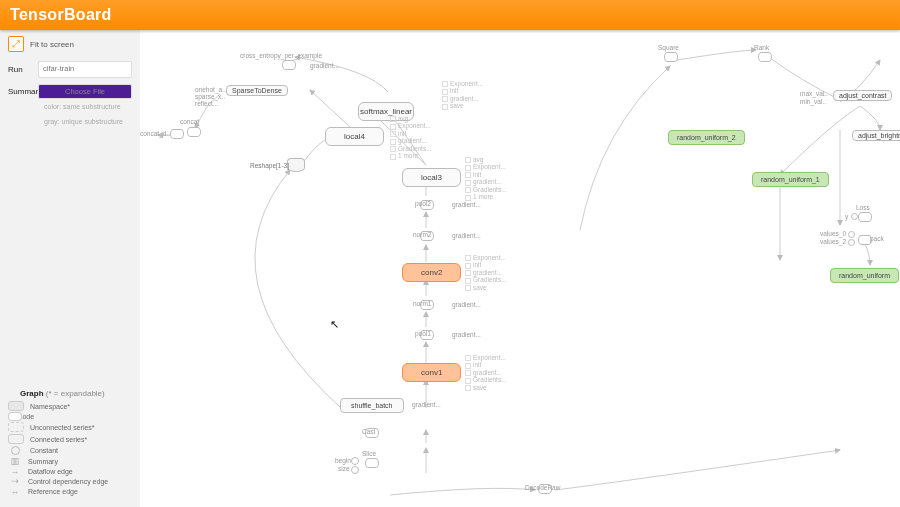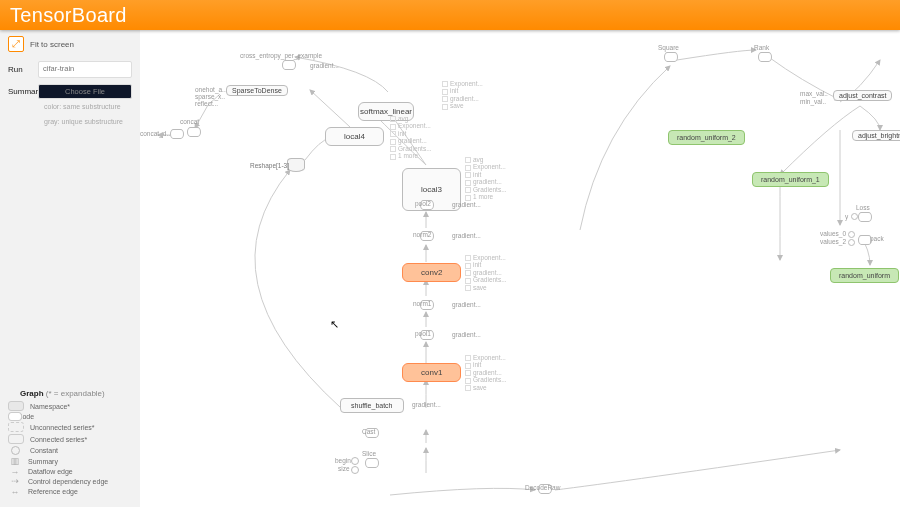--- a/index.html
+++ b/index.html
@@ -1,29 +1,29 @@
 <!DOCTYPE html>
 <html><head>
 <meta charset="utf-8">
 <style>
   html,body{margin:0;padding:0;width:900px;height:507px;font-family:"Helvetica Neue",Arial,sans-serif;overflow:hidden;background:#fff;color:#333}
   
   .hdr{height:30px;background:linear-gradient(#ff9e27,#ff8a00);color:#fff;display:flex;align-items:center;padding:0 10px;box-shadow:0 1px 3px rgba(0,0,0,.3);position:relative;z-index:10}
-  .hdr .title{font-size:20px;font-weight:400;letter-spacing:.3px}
+  .hdr .title{font-size:16px;font-weight:700;letter-spacing:.3px}
   .hdr .tabs{margin-left:auto;display:flex;gap:22px;font-size:9px;font-weight:700;letter-spacing:.8px}
   .hdr .tab{opacity:.85;cursor:pointer}
   .hdr .tab.active{opacity:1;border-bottom:2px solid #fff;padding-bottom:2px}
   
   .side{position:absolute;top:30px;left:0;width:140px;height:477px;background:#f2f2f2;border-right:1px solid #e0e0e0;font-size:8px;color:#555}
   .fit{display:flex;align-items:center;gap:6px;padding:6px 8px}
   .fit .ic{width:14px;height:14px;border:1px solid #ff8a00;background:#fff;border-radius:2px;display:flex;align-items:center;justify-content:center;color:#ff8a00;font-size:10px}
   .row{display:flex;align-items:center;padding:3px 8px}
   .row .lbl{width:30px;color:#222}
   .row .val{flex:1;background:#fff;border:1px solid #ddd;border-radius:2px;padding:2px 4px;font-size:7.5px;color:#777;height:11px;overflow:hidden;white-space:nowrap}
-  .chfile{flex:1;background:#0f172a;border:1px solid #ddd;border-radius:2px;padding:2px 4px;font-size:7.5px;color:#888;text-align:center}
+  .chfile{flex:1;background:#4c1d95;border:1px solid #ddd;border-radius:2px;padding:2px 4px;font-size:7.5px;color:#888;text-align:center}
   .hint{color:#aaa;font-size:7px;line-height:1.3;padding:0 8px 6px 44px}
   
   .legend{position:absolute;bottom:4px;left:0;width:140px;padding:6px 8px;font-size:7px;color:#666}
   .legend h5{margin:0 12px 3px;font-size:8px;font-weight:700;color:#222}
   .legend .li{display:flex;align-items:center;gap:6px;margin:2px 0}
   .sw{width:14px;height:8px;flex:0 0 14px;display:flex;align-items:center;justify-content:center}
   .sw.ns{background:#e8e8e8;border:1px solid #ccc;border-radius:3px}
   .sw.op{background:#fff;border:1px solid #ccc;border-radius:50%/100%;height:7px}
   .sw.us{border:1px dashed #ccc;border-radius:3px}
   .sw.cs{border:1px solid #ccc;border-radius:3px}
@@ -183,21 +183,21 @@
       <div>Exponent...</div>
       <div>init</div>
       <div>gradient...</div>
       <div>Gradients...</div>
       <div>1 more</div>
   </div>
 
   <div class="cyl" style="top:128px;left:147px"></div>
   <div class="txt" style="top:132px;left:110px;color:#777">Reshape[1-3]</div>
 
-  <div class="node" style="top:138px;left:262px;padding:16px 18px">local3</div>
+  <div class="node" style="top:138px;left:262px;padding:4px 18px">local3</div>
   <div class="sidelist" style="top:126px;left:325px">
     <div>avg</div>
       <div>Exponent...</div>
       <div>init</div>
       <div>gradient...</div>
       <div>Gradients...</div>
       <div>1 more</div>
   </div>
 
   <div class="op" style="top:170px;left:280px"></div>

